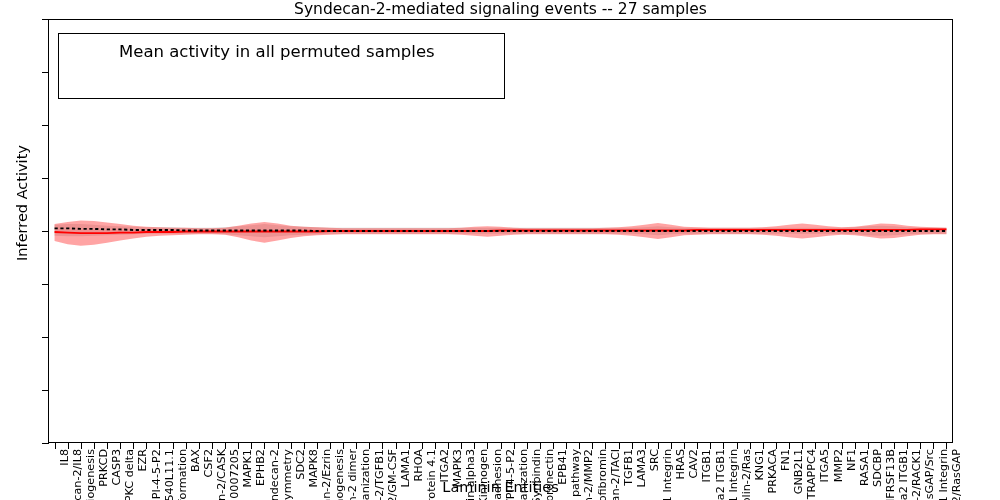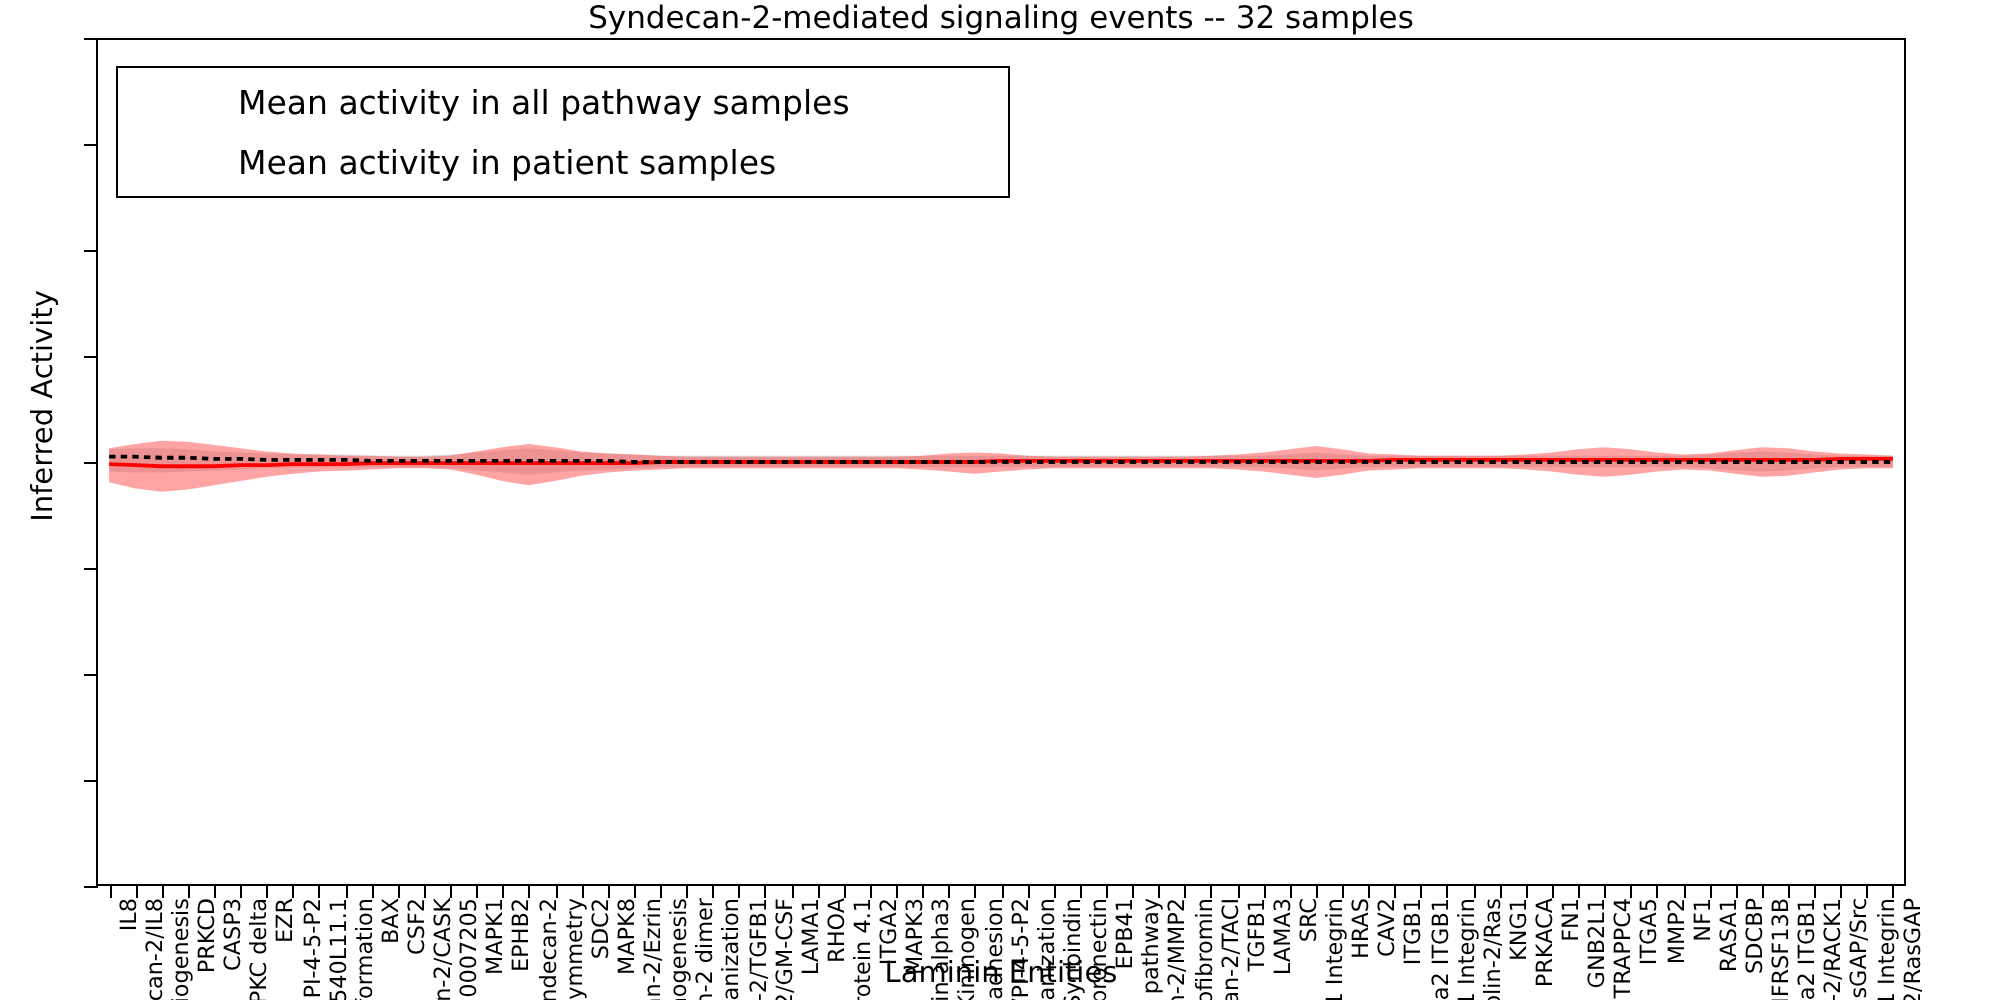--- a/index.html
+++ b/index.html
@@ -123,21 +123,21 @@
   svg.data-layer {
     position: absolute;
     left: 0; top: 0;
   }
 </style>
 </head>
 <body>
 
 <div id="figure">
 
-  <div class="chart-title">Syndecan-2-mediated signaling events -- 32 samples</div>
+  <div class="chart-title">Syndecan-2-mediated signaling events -- 27 samples</div>
 
   <div class="ylabel">Inferred Activity</div>
   <div class="xlabel">Laminin Entities</div>
 
   <div class="plot-frame"></div>
 
   <svg class="data-layer" width="1000" height="500">
     <defs>
       <clipPath id="plotclip">
           <rect x="49" y="20" width="903" height="422"></rect>
@@ -301,23 +301,17 @@
       <div class="xtick-label" style="left: 937.526px;">alpha5/beta1 Integrin</div>
       <div class="xtick-mark" style="left: 946.442px;"></div>
       <div class="xtick-label" style="left: 950.642px;">Syndecan-2/RasGAP</div>
     </div>
 
   <div class="legend-box">
     <div class="legend-row r0">
       <svg class="legend-swatch" height="2" width="34">
         <line x1="0" y1="1" x2="34" y2="1" stroke="#000000" stroke-width="1.6"></line>
       </svg>
-      <span class="legend-text">Mean activity in all pathway samples</span>
-    </div>
-    <div class="legend-row r1">
-      <svg class="legend-swatch" height="2" width="34">
-        <line x1="0" y1="1" x2="34" y2="1" stroke="#ff0000" stroke-width="1.6"></line>
-      </svg>
-      <span class="legend-text">Mean activity in patient samples</span>
+      <span class="legend-text">Mean activity in all permuted samples</span>
     </div>
   </div>
 
 </div>
 
 </body></html>

